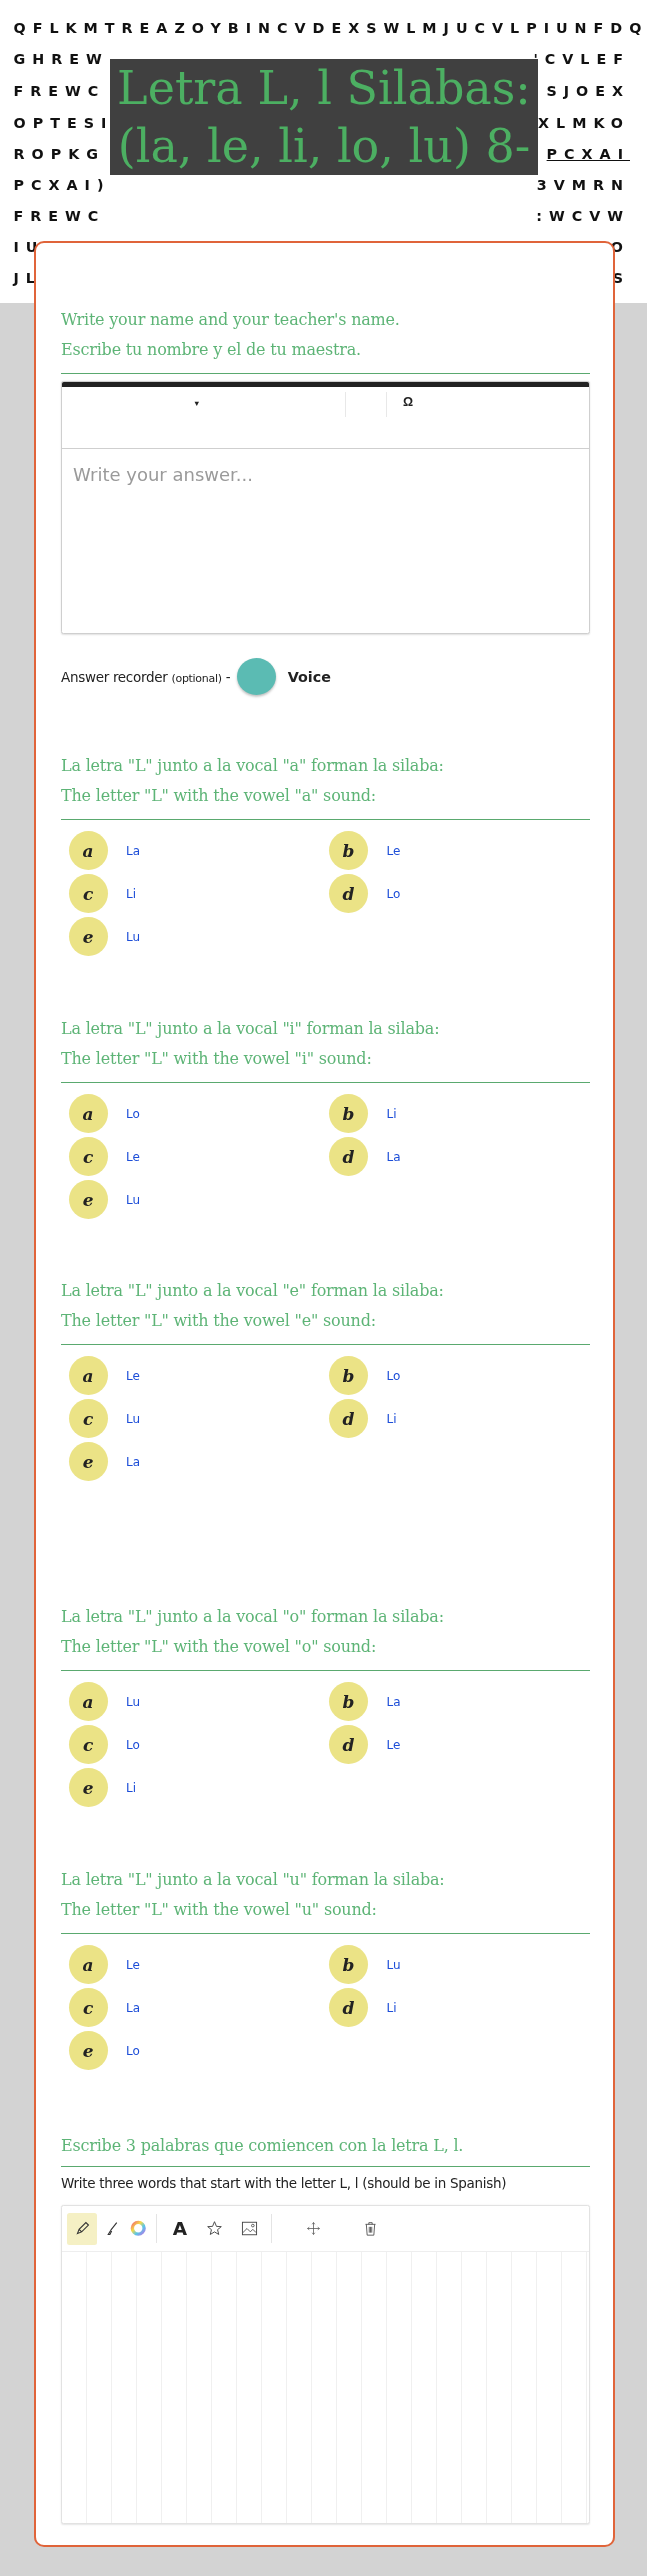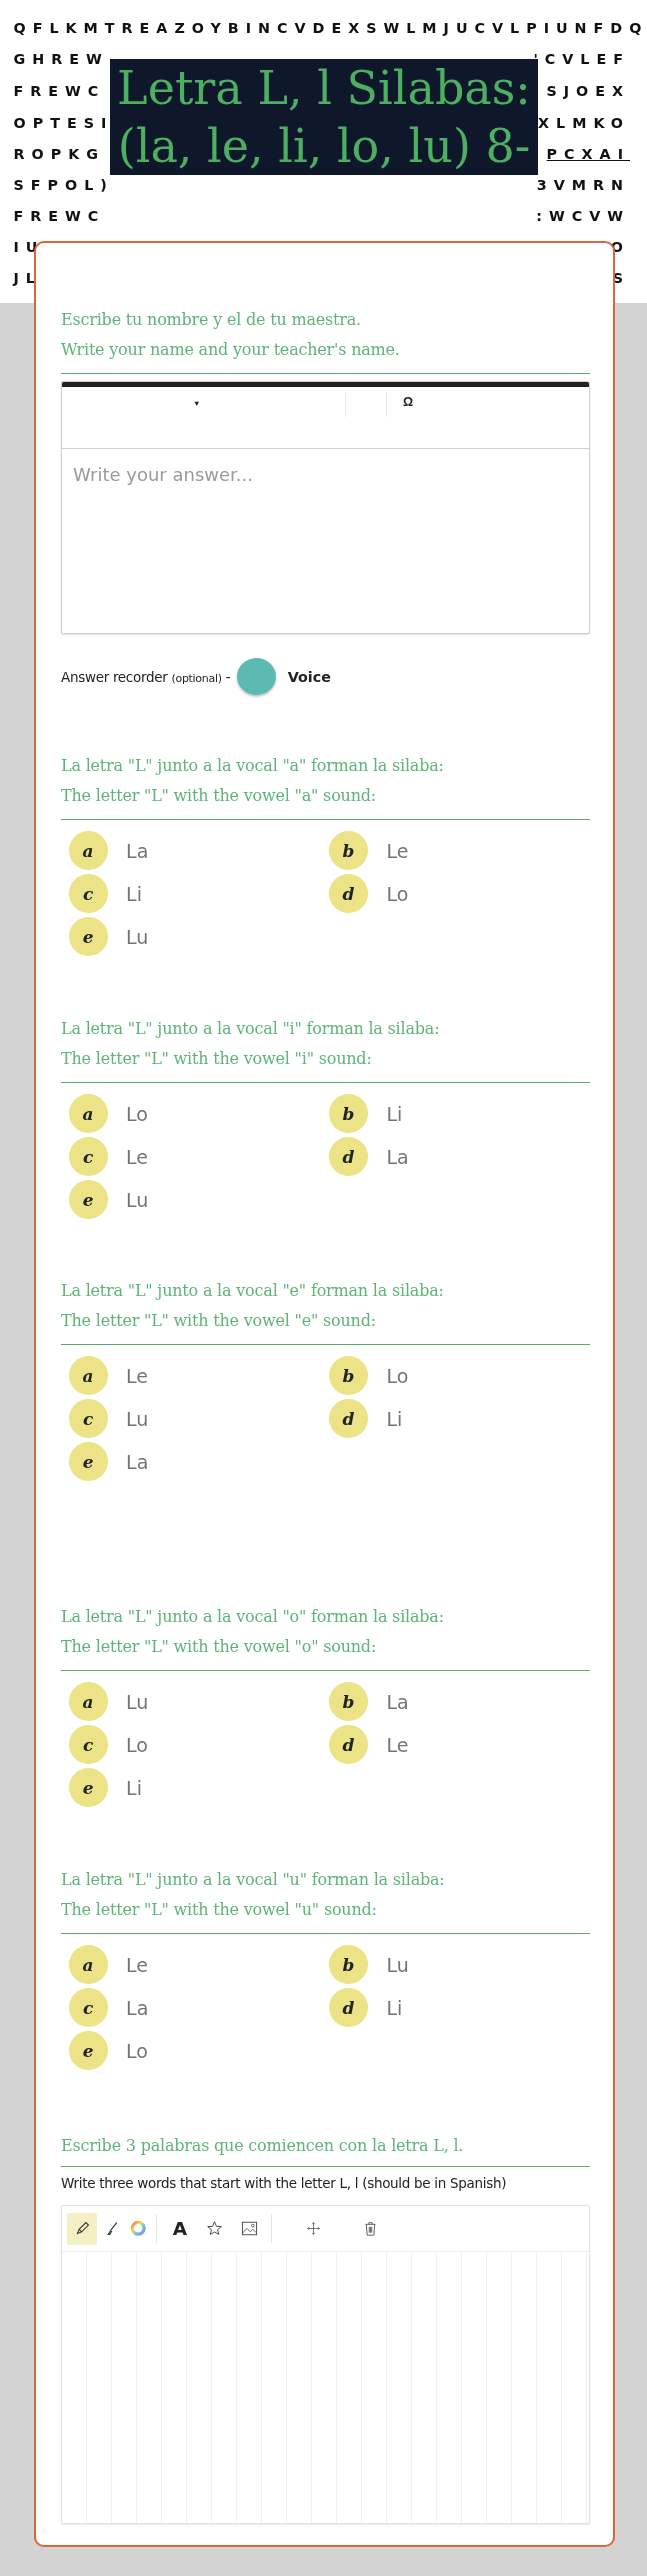--- a/index.html
+++ b/index.html
@@ -18,21 +18,21 @@
     font-family: "DejaVu Sans", sans-serif; font-weight: bold;
     font-size: 14.3px; letter-spacing: 7px; color: #111;
     white-space: nowrap;
   }
   .ws-right { left: auto; right: 17px; text-align: right; }
   .hero-title {
     position: absolute; left: 110px; width: 428px; top: 59px;
     text-align: center; color: #4caf62;
     font-family: "DejaVu Serif", serif; font-weight: normal;
     font-size: 46px; line-height: 58px;
-    background: #0f172a;
+    background: #404040;
   }
   .card {
     position: absolute; left: 34px; top: 241px; width: 581px; height: 2306px;
     background: #ffffff; border: 2.5px solid #e0643a; border-radius: 10px;
   }
   .q { position: absolute; left: 25px; width: 529px; }
   .q-heading {
     color: #5db476; font-family: "DejaVu Serif", serif;
     font-size: 16px; line-height: 30px; font-weight: normal; letter-spacing: -0.2px;
   }
@@ -65,21 +65,21 @@
   }
   .rec-voice { font-family: "DejaVu Sans", sans-serif; font-weight: bold; font-size: 14.3px; color: #222; }
   .options { position: relative; margin-top: 11.8px; height: 131px; }
   .opt { position: absolute; display: flex; align-items: center; height: 39px; }
   .opt-badge {
     width: 39px; height: 39px; border-radius: 50%; background: #ebe386;
     display: flex; align-items: center; justify-content: center;
     font-family: "DejaVu Serif", serif; font-style: italic; font-weight: bold;
     font-size: 17px; color: #222;
   }
-  .opt-text { margin-left: 18.5px; font-family: "DejaVu Sans", sans-serif; font-size: 19px; color: #737373; }
+  .opt-text { margin-left: 18.5px; font-family: "DejaVu Sans", sans-serif; font-size: 12px; color: #1d4ed8; }
   .q7-sub {
     margin-top: 8.4px; font-family: "DejaVu Sans", sans-serif; font-size: 13.5px; color: #222; letter-spacing: -0.3px;
   }
   .draw {
     position: absolute; left: 25px; top: 1962px; width: 529px; height: 319px;
     border: 0.8px solid #e2e2e2; border-radius: 2.5px; background: #fff;
     box-shadow: 0 0.8px 1.7px rgba(0,0,0,0.1);
   }
   .draw-toolbar { height: 46px; border-bottom: 0.8px solid #eee; position: relative; }
   .tool {
@@ -96,21 +96,21 @@
 </head>
 <body>
 
 <div class="hero">
   <div class="ws-row" style="top:20px;">QFLKMTREAZOYBINCVDEXSWLMJUCVLPIUNFDQXUJIYTJX</div>
 
   <div class="ws-row" style="top:51px;">GHREW</div>
   <div class="ws-row" style="top:83px;">FREWC</div>
   <div class="ws-row" style="top:115px;">OPTESI</div>
   <div class="ws-row" style="top:146px;">ROPKG</div>
-  <div class="ws-row" style="top:177px;">SFPOL)</div>
+  <div class="ws-row" style="top:177px;">PCXAI)</div>
   <div class="ws-row" style="top:208px;">FREWC</div>
   <div class="ws-row" style="top:239px;">IUMER</div>
   <div class="ws-row" style="top:270px;">JL</div>
 
   <div class="ws-row ws-right" style="top:51px;">'CVLEF</div>
   <div class="ws-row ws-right" style="top:83px;margin-left:36px;">SJOEX</div>
   <div class="ws-row ws-right" style="top:115px;">XLMKO</div>
   <div class="ws-row ws-right" style="top:146px;text-decoration:underline;">PCXAI</div>
   <div class="ws-row ws-right" style="top:177px;">3VMRN</div>
   <div class="ws-row ws-right" style="top:208px;">:WCVW</div>
@@ -119,22 +119,22 @@
 
   <h1 class="hero-title">
     <div>Letra L, l Silabas:</div>
     <div>(la, le, li, lo, lu) 8-</div>
   </h1>
 </div>
 
 <div class="card">
 
   <div class="q" style="top:62px;">
+    <div class="q-heading">Write your name and your teacher's name.</div>
     <div class="q-heading">Escribe tu nombre y el de tu maestra.</div>
-    <div class="q-heading">Write your name and your teacher's name.</div>
     <div class="q-rule"></div>
   </div>
 
   <div class="rte" style="top:138px;">
     <div class="rte-topbar"></div>
     <div class="rte-toolbar">
       <span class="rte-caret">▼</span>
       <span class="rte-sep" style="left:283px;"></span>
       <span class="rte-sep" style="left:324px;"></span>
       <span class="rte-omega">Ω</span>

